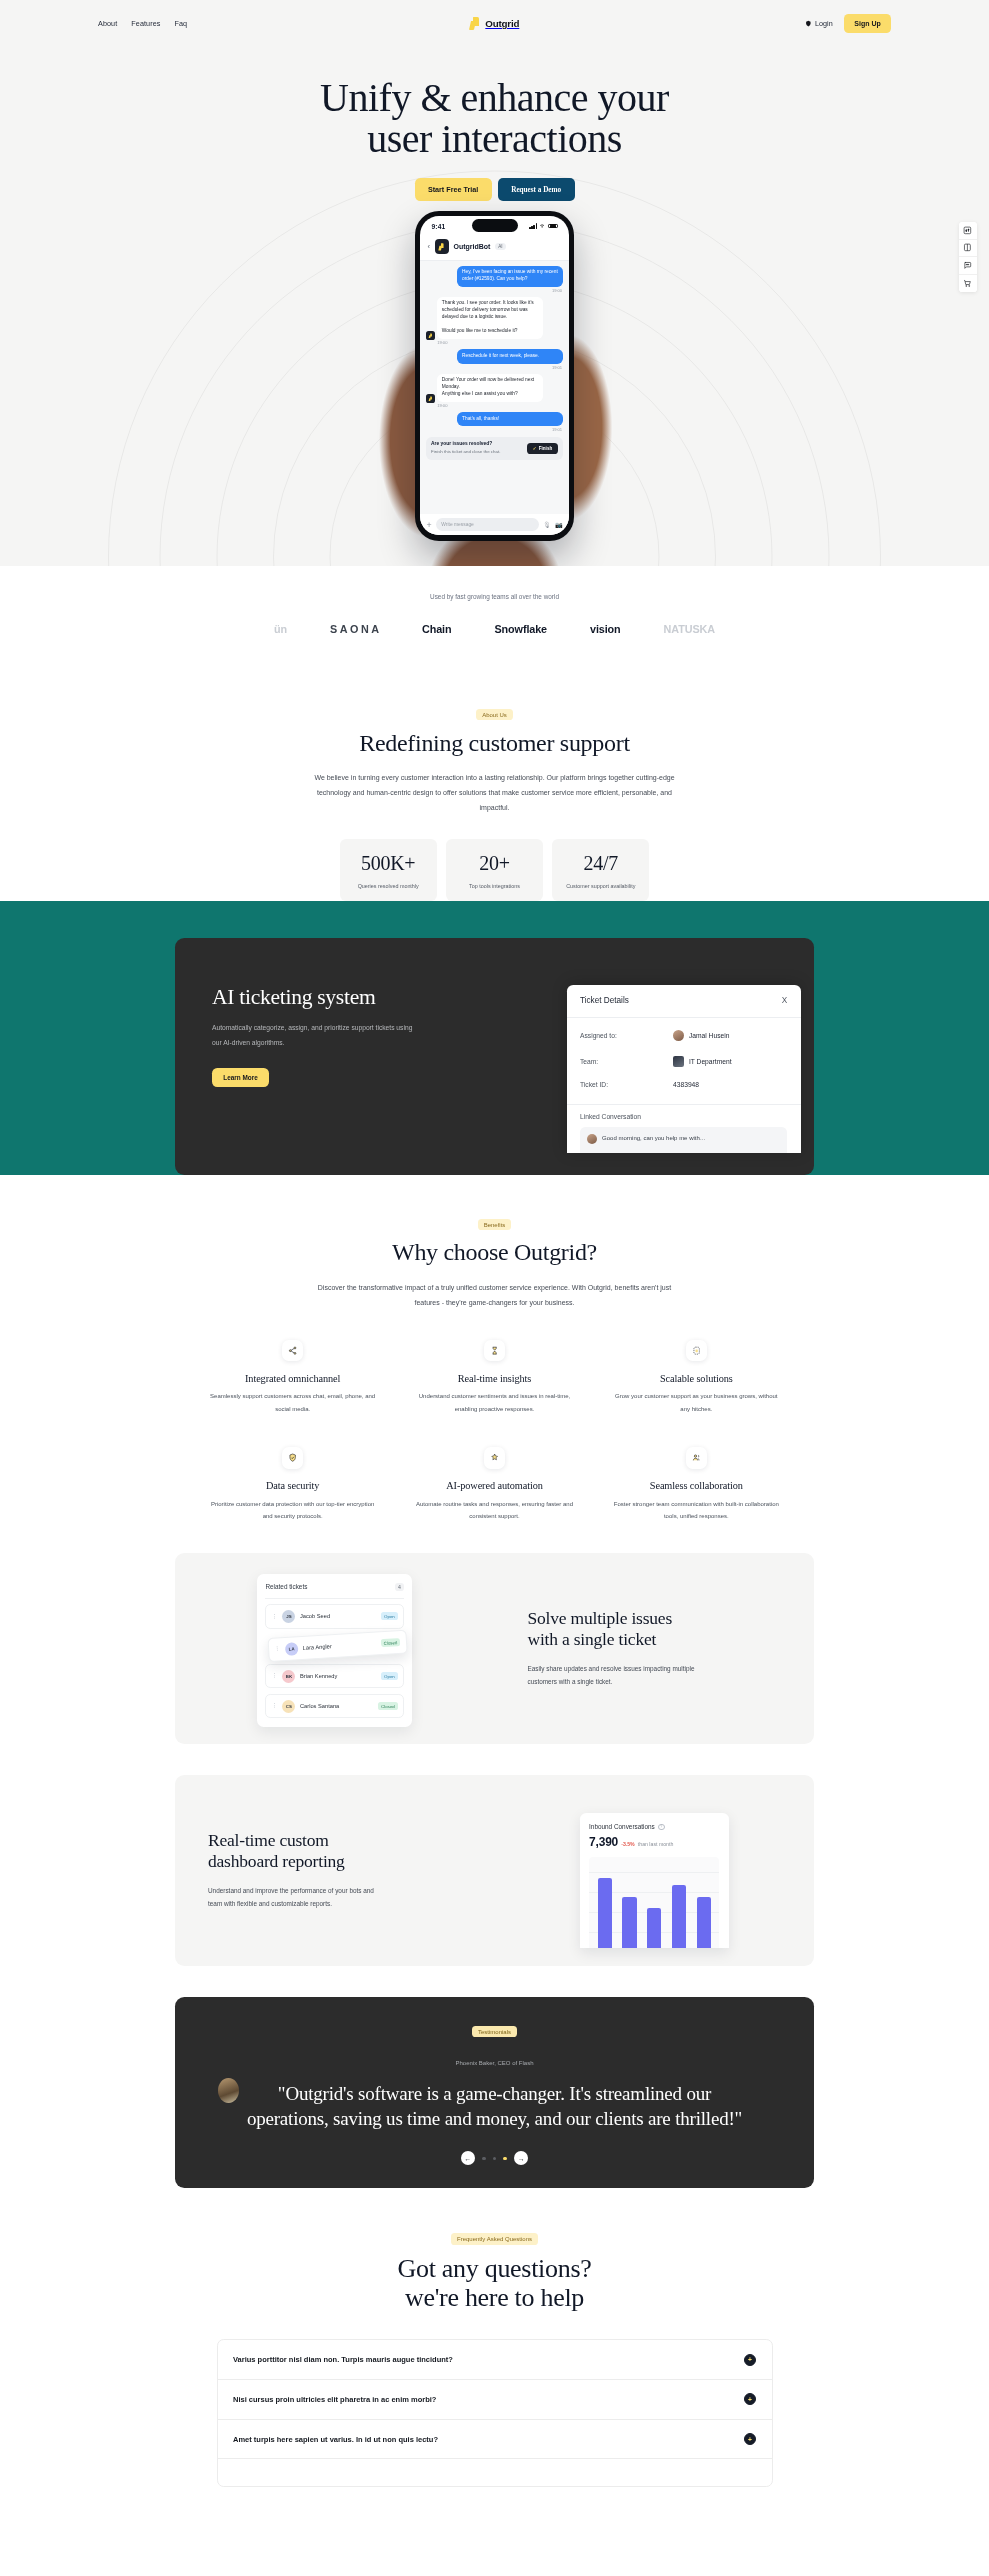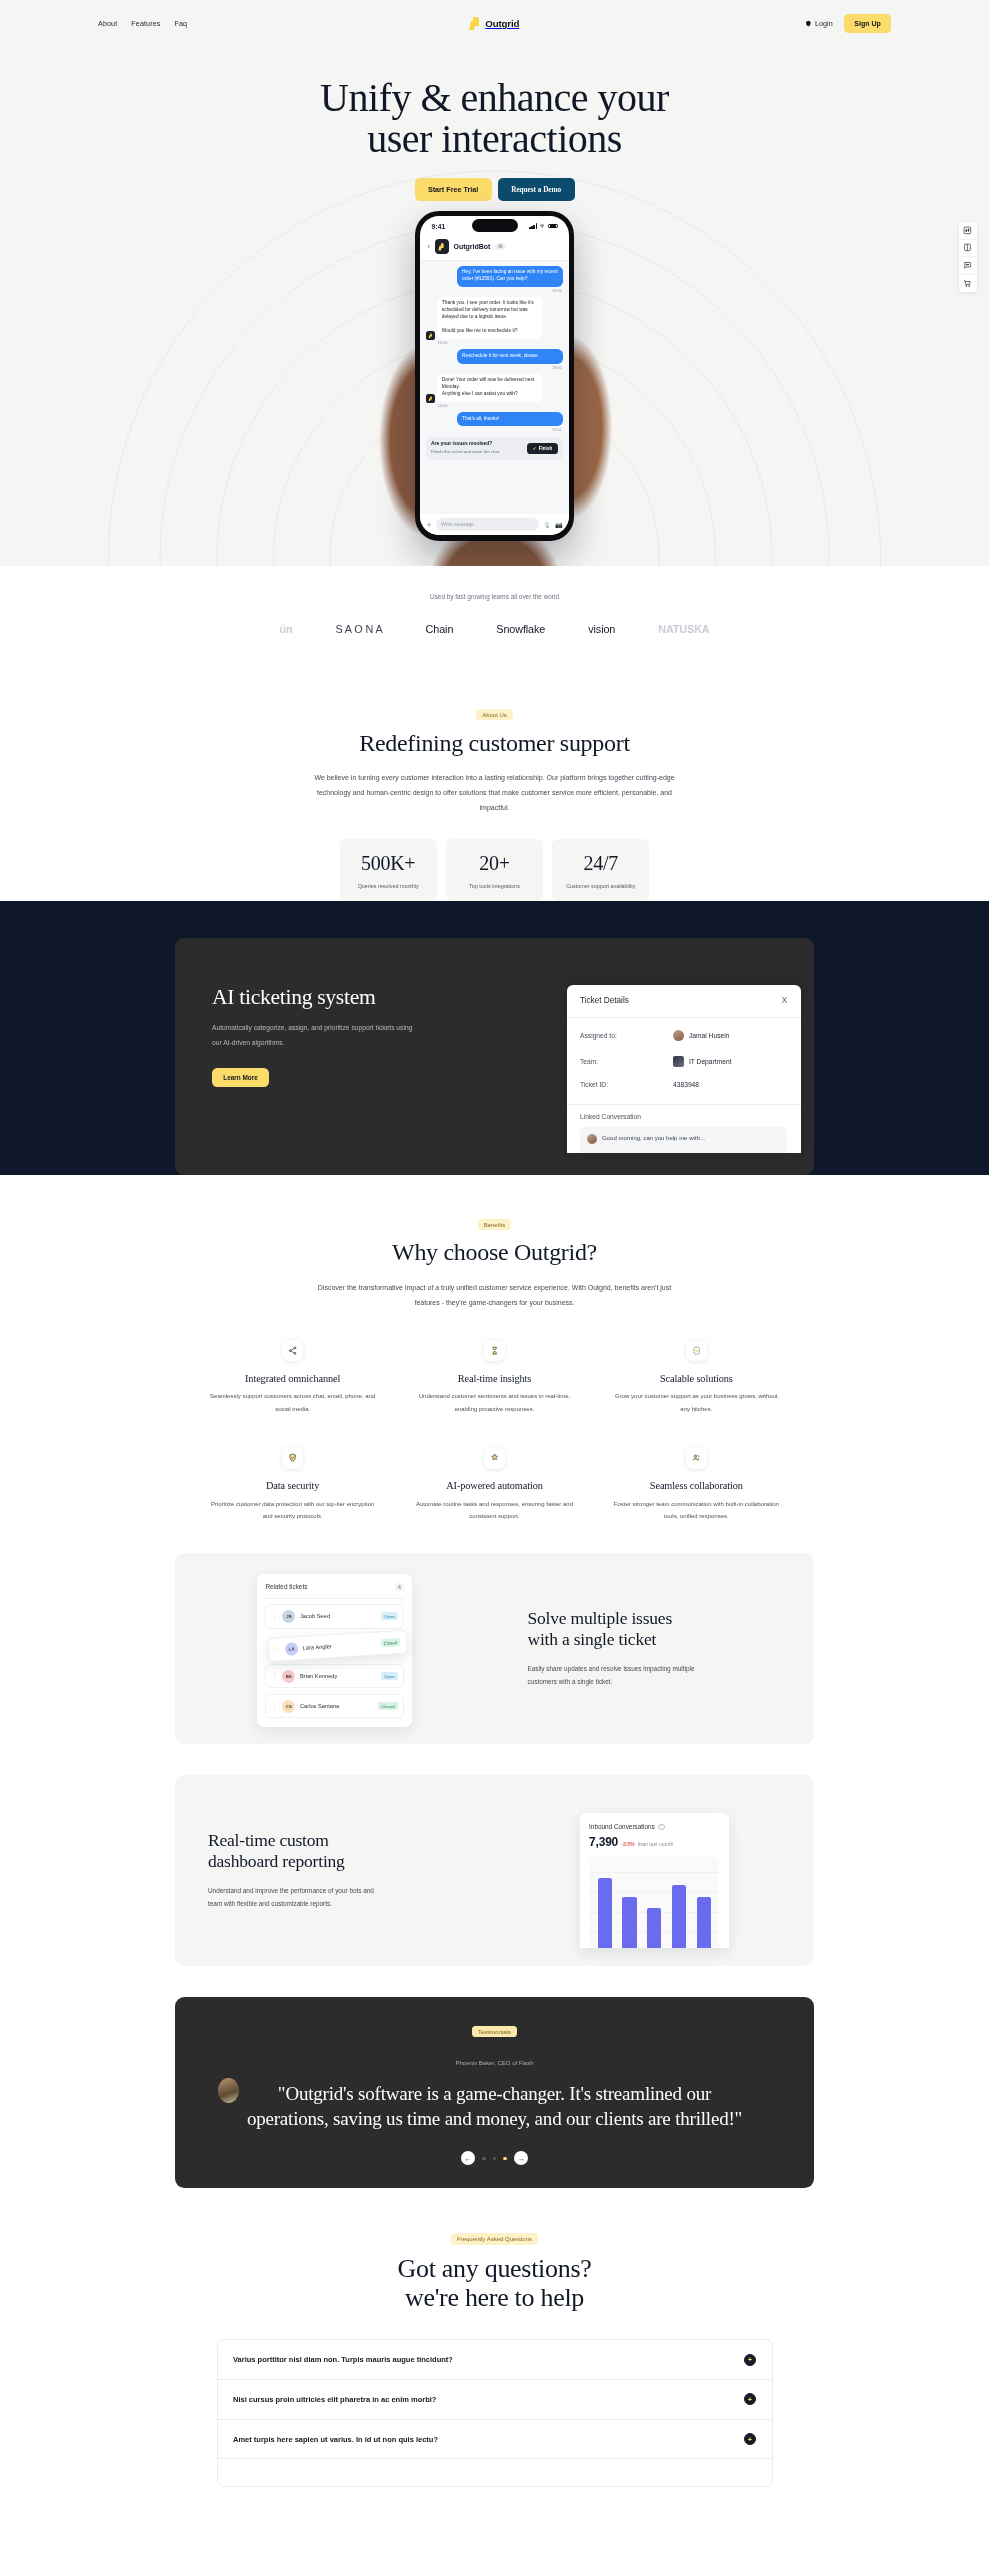--- a/index.html
+++ b/index.html
@@ -81,36 +81,36 @@
 
   
   .dock{position:absolute;right:12.4px;top:222px;z-index:8;display:flex;flex-direction:column;background:#fff;border-radius:3.6px;box-shadow:0 1px 4.6px rgba(0,0,0,.09);overflow:hidden;}
   .dock button{width:17.5px;height:17.5px;border:none;background:#fff;border-bottom:0.5px solid #f0f0f0;cursor:pointer;display:flex;align-items:center;justify-content:center;}
   .dock button:last-child{border-bottom:none;}
 
   
   .logos-sec{background:#fff;padding:27px 0 0;text-align:center;}
   .logos-label{font-size:6.4px;color:#6b7280;}
   .logos-row{display:flex;justify-content:center;align-items:center;gap:43px;margin-top:23px;}
-  .brand{font-size:10.8px;font-weight:400;color:#111827;display:flex;align-items:center;gap:2.6px;letter-spacing:-0.1px;white-space:nowrap;}
+  .brand{font-size:10.8px;font-weight:700;color:#111827;display:flex;align-items:center;gap:2.6px;letter-spacing:-0.1px;white-space:nowrap;}
   .brand.dim{color:#c9cdd3;font-weight:600;}
   .divider{width:639px;height:0.5px;background:#ececec;margin:34px auto 0;}
 
   
   .about{background:#fff;text-align:center;padding:40px 0 0;}
   .tag{display:inline-block;background:#fdf1c8;color:#8a6b1e;font-size:6px;border-radius:3.6px;padding:2.6px 5.7px;font-weight:500;}
   h2.sec-title{font-size:24px;font-weight:400;color:#111827;letter-spacing:-0.3px;margin-top:9.3px;line-height:1.12;}
   .sec-sub{width:371px;margin:13.4px auto 0;font-size:7px;line-height:2.15;color:#454b55;}
   .stats{display:flex;gap:9.3px;justify-content:center;margin-top:24px;}
   .stat{background:#f5f5f4;border-radius:6.2px;width:97px;padding:13.4px 5.2px 12.4px;}
   .stat b{display:block;font-size:20px;font-weight:400;color:#111827;letter-spacing:-0.3px;}
   .stat span{display:block;margin-top:7.2px;font-size:5.4px;color:#565c66;}
 
   
-  .ticket-sec{padding:37px 0 0;background:#0f172a;}
+  .ticket-sec{padding:37px 0 0;background:#0f766e;}
   .ticket-card{width:639px;margin:0 auto;background:#2c2c2c;border-radius:9.3px;height:237px;position:relative;overflow:hidden;display:flex;}
   .ticket-left{padding:47px 0 0 37px;width:289px;}
   .ticket-left h3{font-size:21.6px;font-weight:400;color:#fff;letter-spacing:-0.3px;}
   .ticket-left p{margin-top:11.3px;font-size:6.7px;line-height:2.15;color:#b6b8bb;width:206px;}
   .ticket-left .btn-yellow{margin-top:17.5px;padding:6.2px 11.3px;font-size:6.4px;}
   .ticket-panel{position:absolute;right:13.4px;top:47px;width:234px;background:#fff;border-radius:6.2px 6.2px 0 0;padding:0;box-shadow:0 -1px 15.5px rgba(0,0,0,.2);}
   .tp-head{display:flex;align-items:center;justify-content:space-between;padding:11.3px 13.4px;border-bottom:0.5px solid #eceef1;}
   .tp-head h4{font-size:8.2px;font-weight:500;color:#1d2330;}
   .tp-x{font-size:8.2px;color:#555b66;background:none;border:none;cursor:pointer;}
   .tp-rows{padding:5.2px 13.4px 8.2px;}

